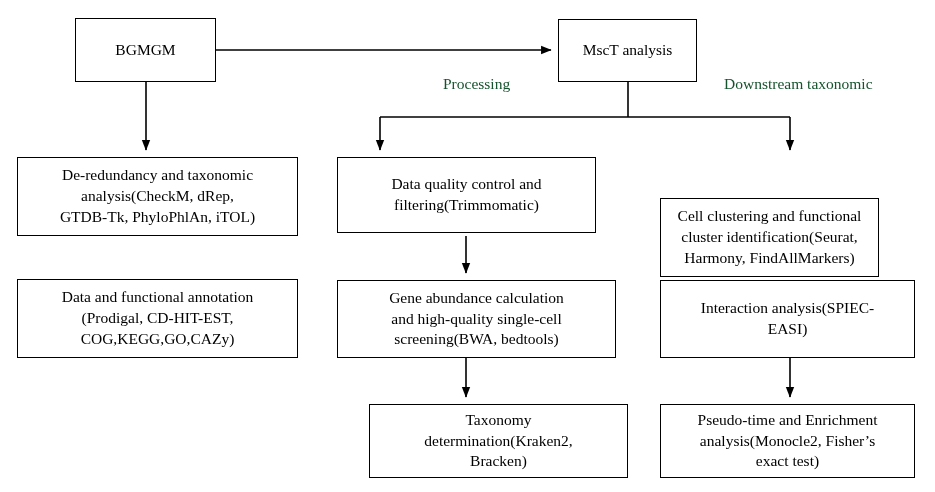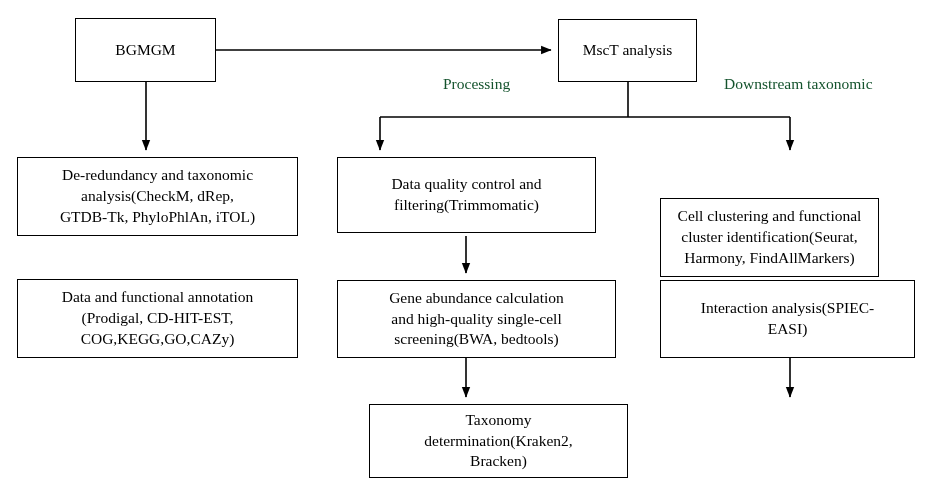--- a/index.html
+++ b/index.html
@@ -131,14 +131,19 @@
     <span>Cell clustering and functional
 cluster identification(Seurat,
 Harmony, FindAllMarkers)</span>
   </div>
 
   <div class="node" style="left:660px; top:280px; width:255px; height:78px;">
     <span>Interaction analysis(SPIEC-
 EASI)</span>
   </div>
 
+  <div class="node" style="left:660px; top:404px; width:255px; height:74px;">
+    <span>Pseudo-time and  Enrichment
+analysis(Monocle2, Fisher’s
+exact test)</span>
+  </div>
 
 </div>
 
 </body></html>

